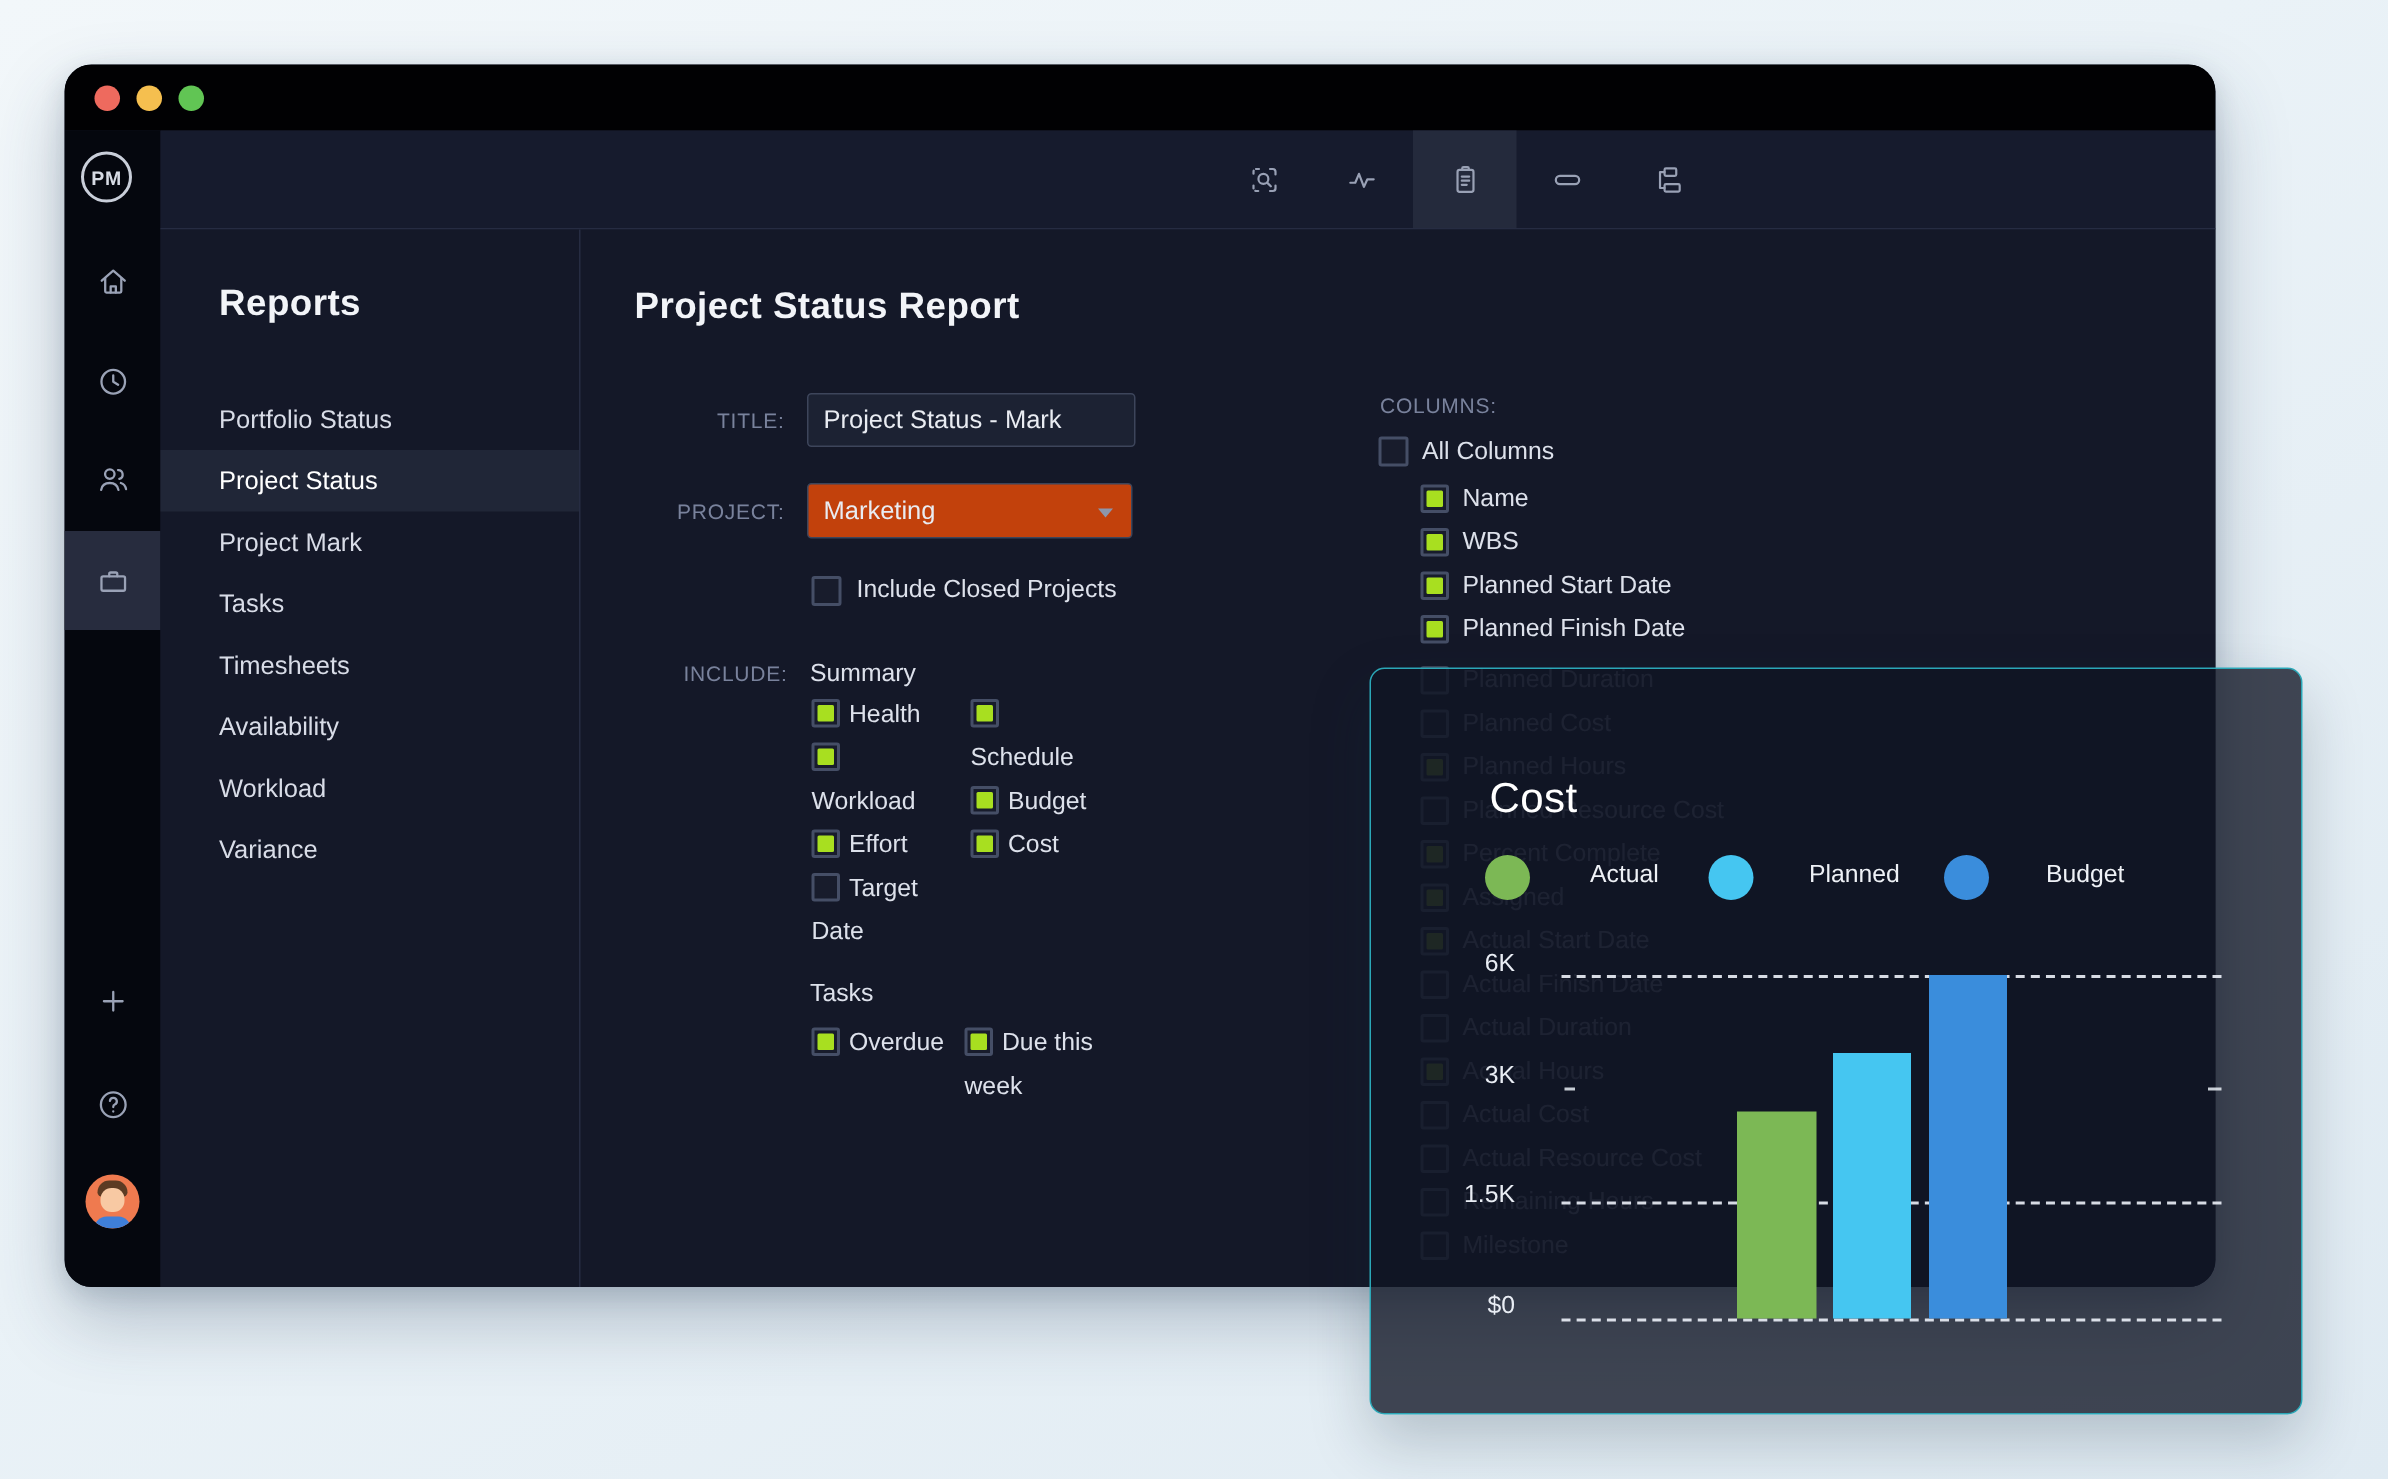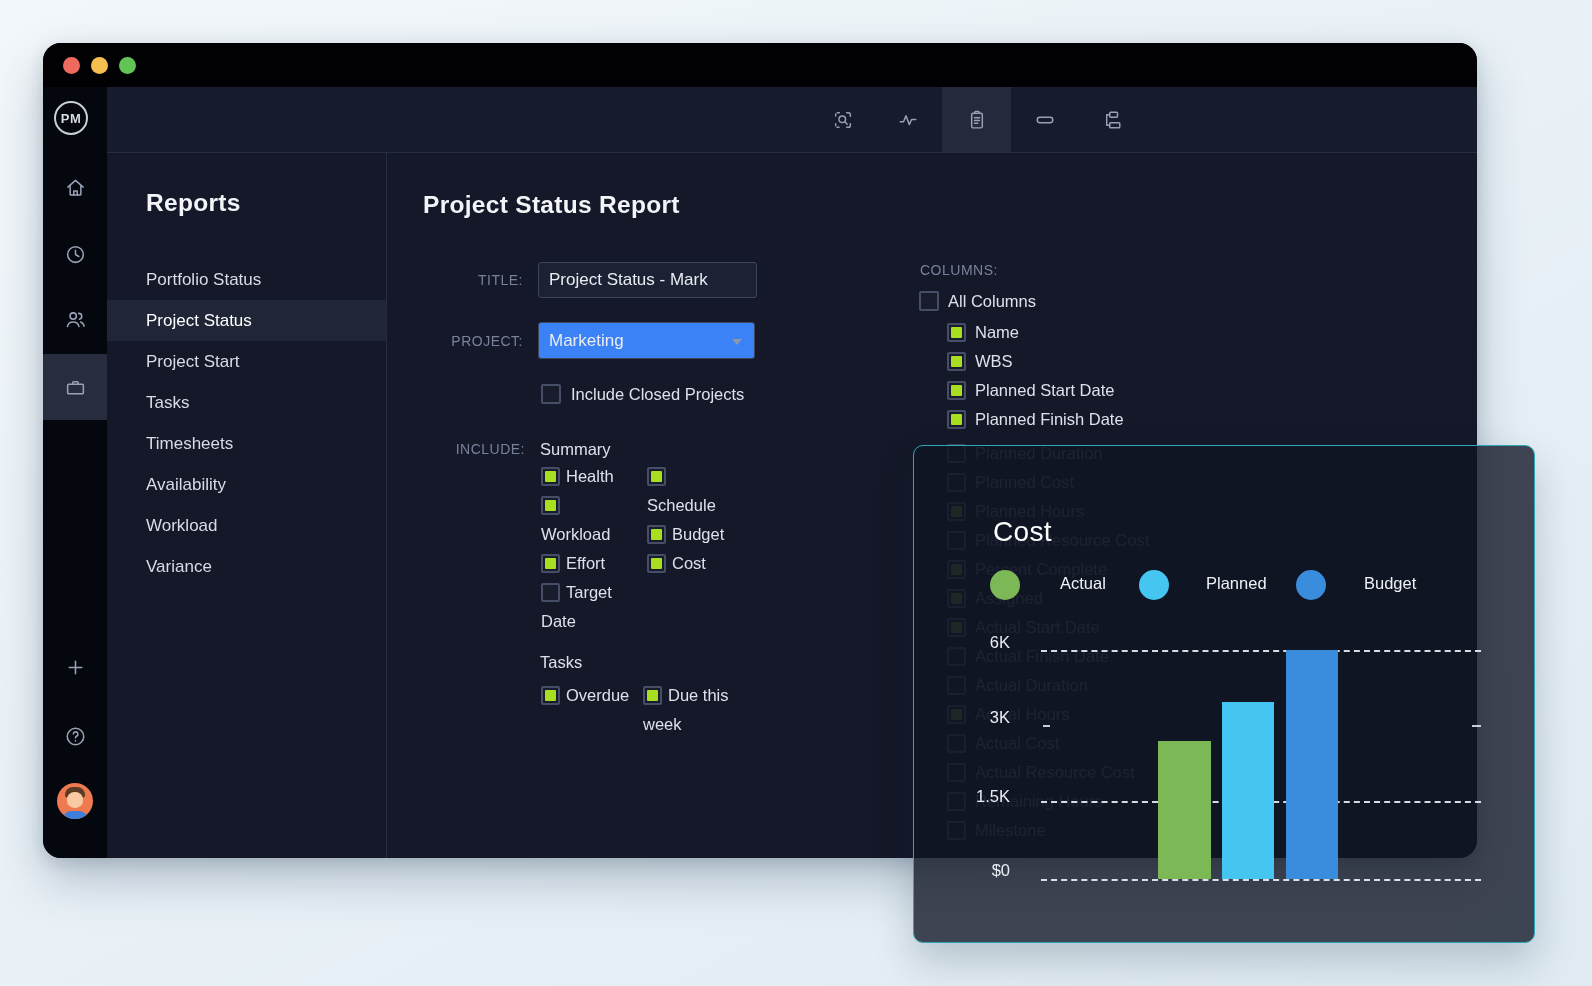--- a/index.html
+++ b/index.html
@@ -51,21 +51,21 @@
     color:#d8dce7;cursor:pointer;}
   .report-item.active{background:#202637;color:#ffffff;}
 
   .page-title{position:absolute;left:316px;top:38px;font-size:24.5px;font-weight:700;
     color:#f2f4f8;letter-spacing:.3px;}
   .field-label{position:absolute;width:150px;text-align:right;font-size:14px;color:#79829c;
     letter-spacing:.5px;}
   .text-input{position:absolute;left:431px;top:109px;width:219px;height:36px;background:#1c2233;
     border:1px solid #3d455b;border-radius:3px;color:#e9ecf2;font-size:17px;padding:2px 10px;
     font-family:"Liberation Sans","DejaVu Sans",sans-serif;outline:none;}
-  .dropdown{position:absolute;left:431px;top:169px;width:217px;height:37px;background:#3b82f6;
+  .dropdown{position:absolute;left:431px;top:169px;width:217px;height:37px;background:#c2410c;
     border:1px solid #3d455b;border-radius:3px;color:#e9ecf2;font-size:17px;display:flex;
     align-items:center;padding:0 10px;cursor:pointer;}
   .caret{position:absolute;right:12px;top:16px;width:0;height:0;border-left:5.5px solid transparent;
     border-right:5.5px solid transparent;border-top:6.5px solid #8d96ab;}
 
   .cbx{display:inline-block;width:19px;height:19px;border:2px solid #454e66;border-radius:2px;
     background:rgba(255,255,255,.02);position:relative;vertical-align:-4px;margin-right:6px;flex:none;}
   .cbx .fill{position:absolute;left:2px;top:2px;width:11px;height:11px;background:#a8df20;border-radius:1px;}
   .cbx.big{width:20px;height:20px;}
 
@@ -190,41 +190,41 @@
           </svg>
         </div></div>
 
     <div class="content">
 
       <div class="reports-panel">
         <div class="reports-title">Reports</div>
         <div class="reports-list">
             <div class="report-item">Portfolio Status</div>
             <div class="report-item active">Project Status</div>
-            <div class="report-item">Project Start</div>
+            <div class="report-item">Project Mark</div>
             <div class="report-item">Tasks</div>
             <div class="report-item">Timesheets</div>
             <div class="report-item">Availability</div>
             <div class="report-item">Workload</div>
             <div class="report-item">Variance</div>
           </div>
       </div>
 
       <div class="page-title">Project Status Report</div>
 
       <div class="field-label" style="left:266px;top:119px;">TITLE:</div>
       <input class="text-input" readonly="" value="Project Status - Mark" style="">
 
       <div class="field-label" style="left:266px;top:180px;">PROJECT:</div>
       <div class="dropdown">
         <span>Marketing</span>
         <span class="caret"></span>
       </div>
 
-      <div class="abs" style="left:434px;top:231px;display:flex;align-items:center;">
+      <div class="abs" style="left:434px;top:231px;display:flex;">
         <span class="cbx big"></span>
         <span class="body-text" style="margin-left:4px;">Include Closed Projects</span>
       </div>
 
       <div class="field-label" style="left:268px;top:288px;">INCLUDE:</div>
       <div class="abs body-text" style="left:433px;top:287px;">Summary</div>
 
       <div class="chk-col" style="left:434px;top:309px;width:86px;">
           <span class="chk-item"><span class="cbx"><span class="fill"></span></span>Health</span>
           <span class="chk-item"><span class="cbx"><span class="fill"></span></span>Workload</span>

